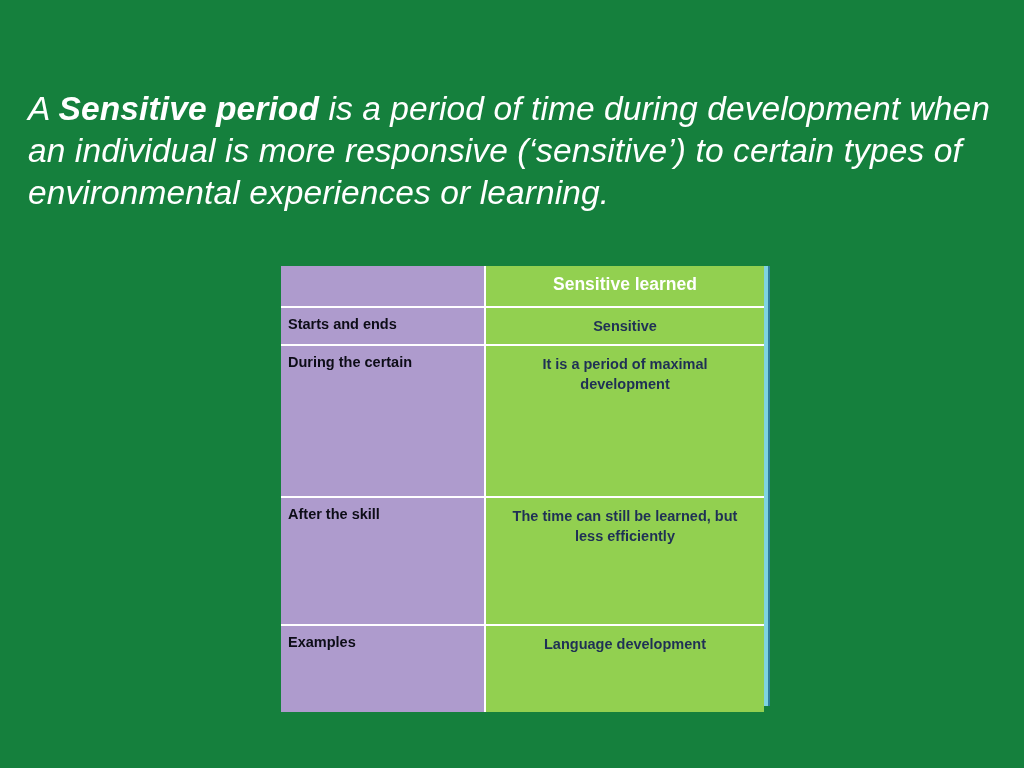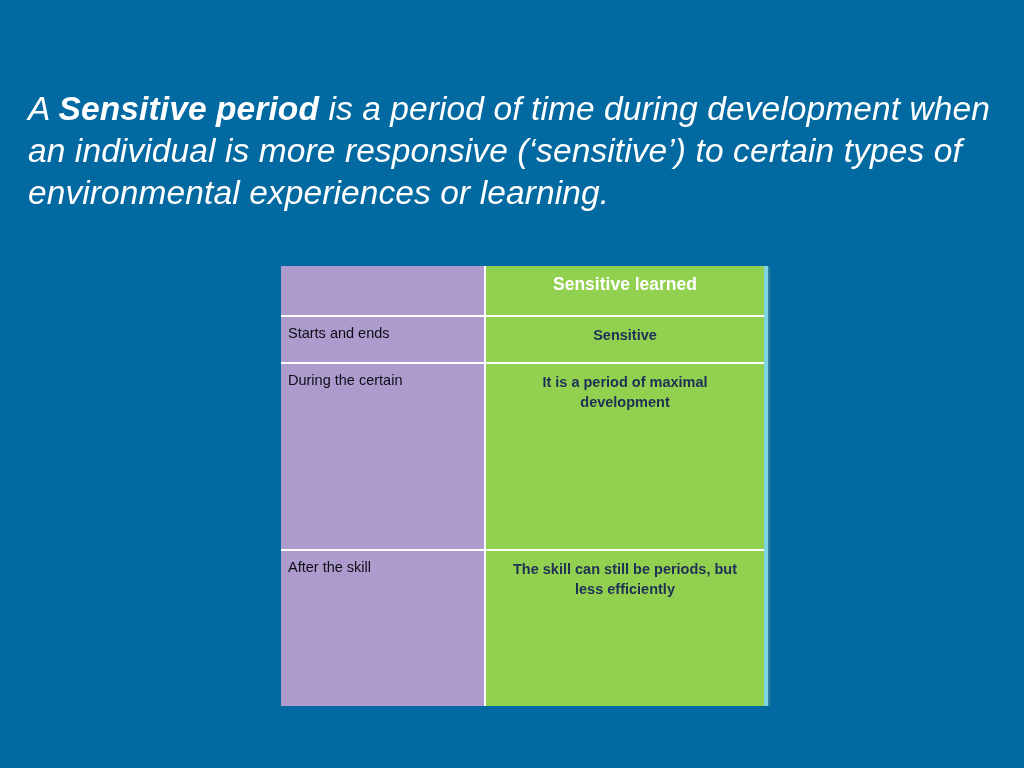--- a/index.html
+++ b/index.html
@@ -10,21 +10,21 @@
   body {
     width: 1024px;
     height: 768px;
     overflow: hidden;
     font-family: "Liberation Sans", sans-serif;
     position: relative;
   }
   #slide {
     position: absolute;
     inset: 0;
-    background: #0369a1;
+    background: #15803d;
   }
 
   
   #heading {
     position: absolute;
     left: 28px;
     top: 88px;
     width: 972px;
     color: #ffffff;
     font-family: "Liberation Sans", sans-serif;
@@ -65,21 +65,21 @@
     border-bottom: 2px solid #ffffff;
     border-right: 2px solid #ffffff;
   }
   table.sp-table tr:last-child td { border-bottom: 0; }
   table.sp-table td.val { border-right: 0; }
 
   td.lbl {
     background: #ae9bcd;
     color: #0d0d17;
     font-size: 14.5px;
-    font-weight: 400;
+    font-weight: 700;
     text-align: left;
   }
   td.val {
     background: #92d050;
     color: #1f3055;
     font-size: 14.5px;
     font-weight: 700;
     text-align: center;
   }
   td.lbl .cellpad {
@@ -159,24 +159,32 @@
           <td class="val">
             <div class="cellpad">It is a period of maximal development</div>
           </td>
         </tr>
 
         <tr>
           <td class="lbl" style="height:126px">
             <div class="cellpad">After the skill</div>
           </td>
           <td class="val">
-            <div class="cellpad">The skill can still be periods, but less efficiently</div>
+            <div class="cellpad">The time can still be learned, but less efficiently</div>
           </td>
         </tr>
 
+        <tr>
+          <td class="lbl" style="height:86px">
+            <div class="cellpad">Examples</div>
+          </td>
+          <td class="val">
+            <div class="cellpad">Language development</div>
+          </td>
+        </tr>
       </tbody>
     </table>
 
     <div id="edge-cyan"></div>
     <div id="edge-blue"></div>
   </div>
 
 </div>
 
 </body></html>

